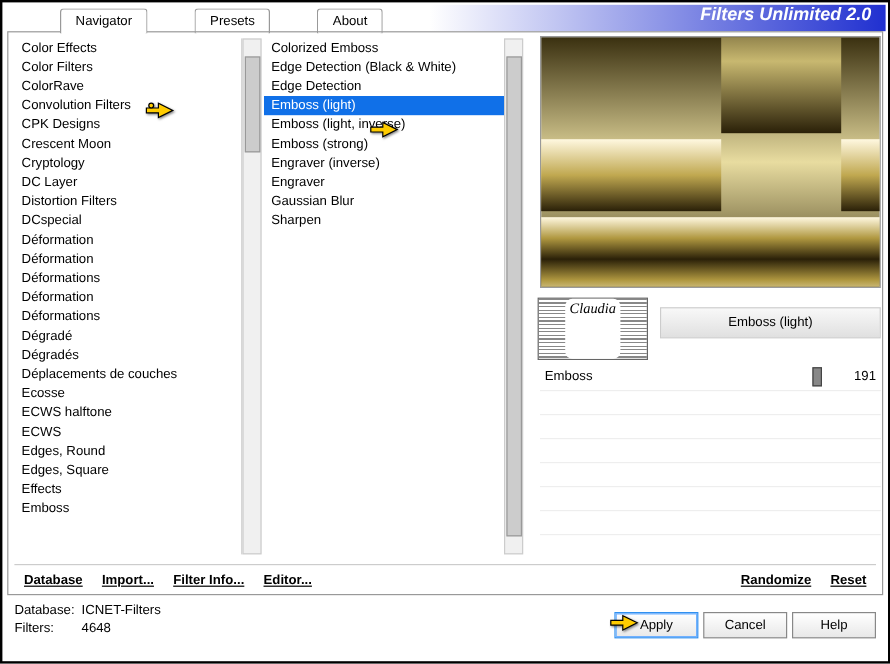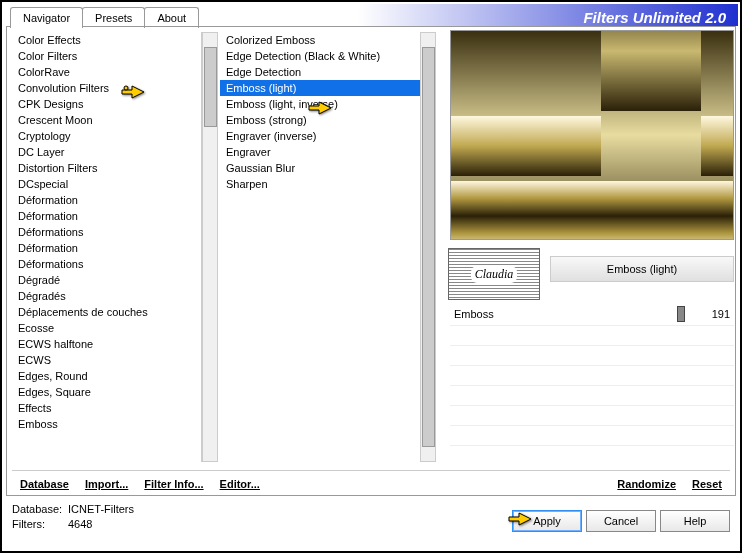--- a/index.html
+++ b/index.html
@@ -1,37 +1,37 @@
 <!DOCTYPE html>
 <html><head>
 <meta charset="utf-8">
 <style>
 * { box-sizing: border-box; margin: 0; padding: 0; font-family: "Segoe UI", Tahoma, sans-serif; font-size: 11px; }
 body { background: #fff; width: 742px; height: 553px; border: 2px solid #000; position: relative; overflow: hidden; }
-.header-banner { position: absolute; top: 2px; right: 2px; height: 22px; width: 380px; background: linear-gradient(to right, #fff, #2030d0); display: flex; align-items: flex-end; justify-content: flex-end; padding-right: 12px; }
+.header-banner { position: absolute; top: 2px; right: 2px; height: 22px; width: 380px; background: linear-gradient(to right, #fff, #2030d0); display: flex; align-items: flex-start; justify-content: flex-end; padding-right: 12px; }
 .header-banner span { color: #fff; font-weight: bold; font-style: italic; font-size: 15px; }
 .tabs { position: absolute; top: 5px; left: 8px; display: flex; }
-.tab { padding: 4px 12px; border: 1px solid #999; border-bottom: none; background: #fff; cursor: pointer; border-radius: 3px 3px 0 0; margin-right: -1px; }
+.tab { padding: 4px 12px; border: 1px solid #999; border-bottom: none; background: #fff; cursor: pointer; border-radius: 3px 3px 0 0; margin-right: -1px; margin-left: 40px; }
 .tab.active { background: #fff; z-index: 2; }
 .tab-border { position: absolute; top: 24px; left: 4px; right: 4px; height: 470px; border: 1px solid #999; }
 .col-left { position: absolute; top: 30px; left: 10px; width: 190px; height: 430px; overflow-y: auto; overflow-x: hidden; border-right: 1px solid #ccc; }
 .col-mid { position: absolute; top: 30px; left: 218px; width: 200px; height: 430px; overflow-y: auto; overflow-x: hidden; }
 .list-item { padding: 2px 6px; cursor: pointer; white-space: nowrap; }
 .list-item.selected { background: #1070e8; color: #fff; }
 .scrollbar-left { position: absolute; top: 30px; left: 200px; width: 16px; height: 430px; background: #f0f0f0; border: 1px solid #ccc; }
 .scrollbar-left .thumb { position: absolute; top: 14px; left: 1px; width: 13px; height: 80px; background: #ccc; border: 1px solid #999; }
 .scrollbar-mid { position: absolute; top: 30px; left: 418px; width: 16px; height: 430px; background: #f0f0f0; border: 1px solid #ccc; }
 .scrollbar-mid .thumb { position: absolute; top: 14px; left: 1px; width: 13px; height: 400px; background: #ccc; border: 1px solid #999; }
 .preview { position: absolute; top: 28px; left: 448px; width: 284px; height: 210px; border: 1px solid #999; background: linear-gradient(to bottom, #3a3010 0%, #e8dca0 50%, #3a3010 100%); overflow: hidden; }
 .preview .block { position: absolute; background: linear-gradient(to bottom, #2a2008, #c8b870, #2a2008); }
 .preview .b1 { top: -40px; left: 150px; width: 100px; height: 120px; }
 .preview .b2 { top: 85px; left: -50px; width: 200px; height: 60px; background: linear-gradient(to bottom, #fff8e0,#c0a850,#2a2008); }
 .preview .b3 { top: 85px; left: 250px; width: 100px; height: 60px; background: linear-gradient(to bottom, #fff8e0,#c0a850,#2a2008); }
 .preview .b4 { top: 150px; left: -10px; width: 310px; height: 70px; background: linear-gradient(to bottom, #fff8e0,#b09840,#2a2008,#b09840,#fff8e0); }
-.logo { position: absolute; top: 246px; left: 446px; width: 92px; height: 52px; background: repeating-linear-gradient(#888 0 1px, #fff 1px 3px); border: 1px solid #666; display: flex; align-items: center; justify-content: center; }
+.logo { position: absolute; top: 246px; left: 446px; width: 92px; height: 52px; background: repeating-linear-gradient(#888 0 1px, #fff 1px 3px); border: 1px solid #666; display: flex; justify-content: center; }
 .logo span { background: #fff; padding: 1px 4px; font-style: italic; font-family: cursive; font-size: 12px; border-radius: 6px; }
 .filter-title { position: absolute; top: 254px; left: 548px; width: 184px; height: 26px; background: linear-gradient(to bottom,#f8f8f8,#e0e0e0); border: 1px solid #ccc; display: flex; align-items: center; justify-content: center; }
 .params { position: absolute; top: 300px; left: 448px; width: 284px; }
 .param-row { display: flex; align-items: center; height: 24px; border-bottom: 1px solid #eee; }
 .param-row .label { flex: 1; padding-left: 4px; }
 .param-row .value { width: 40px; text-align: right; padding-right: 4px; }
 .param-row.empty { height: 20px; }
 .slider-thumb { position: absolute; top: 304px; left: 675px; width: 8px; height: 16px; background: #888; border: 1px solid #444; }
 .bottom-buttons { position: absolute; top: 468px; left: 10px; right: 10px; height: 24px; display: flex; align-items: flex-end; border-top: 1px solid #ccc; }
 .btn-link { padding: 4px 8px; font-weight: bold; text-decoration: underline; cursor: pointer; background: none; border: none; }

